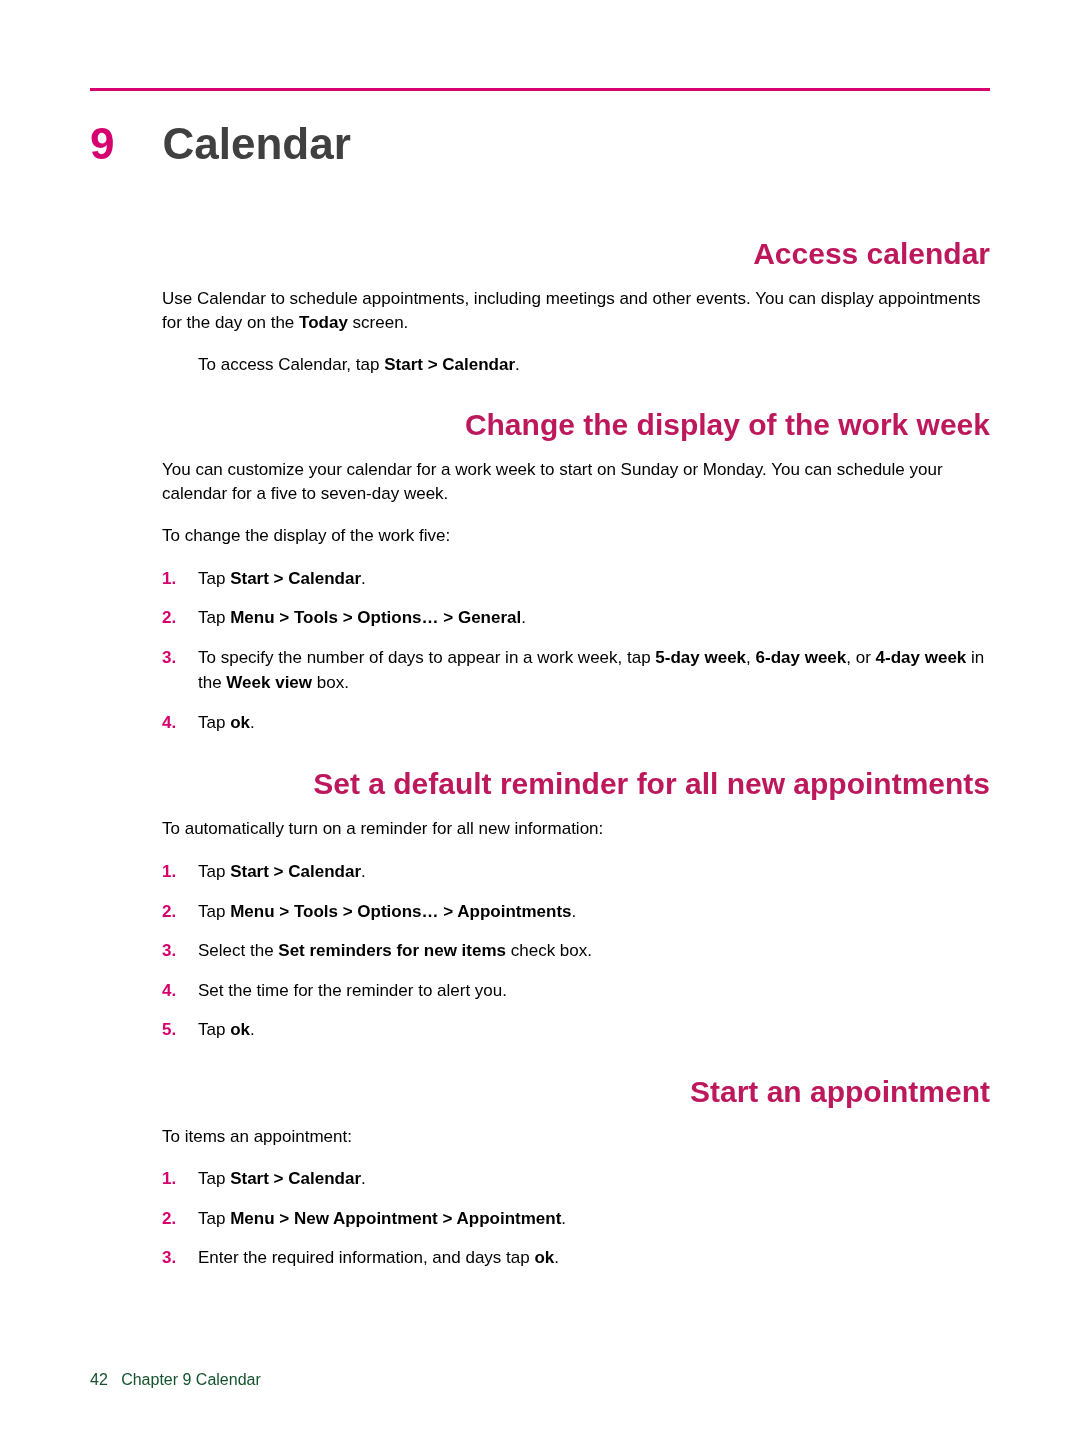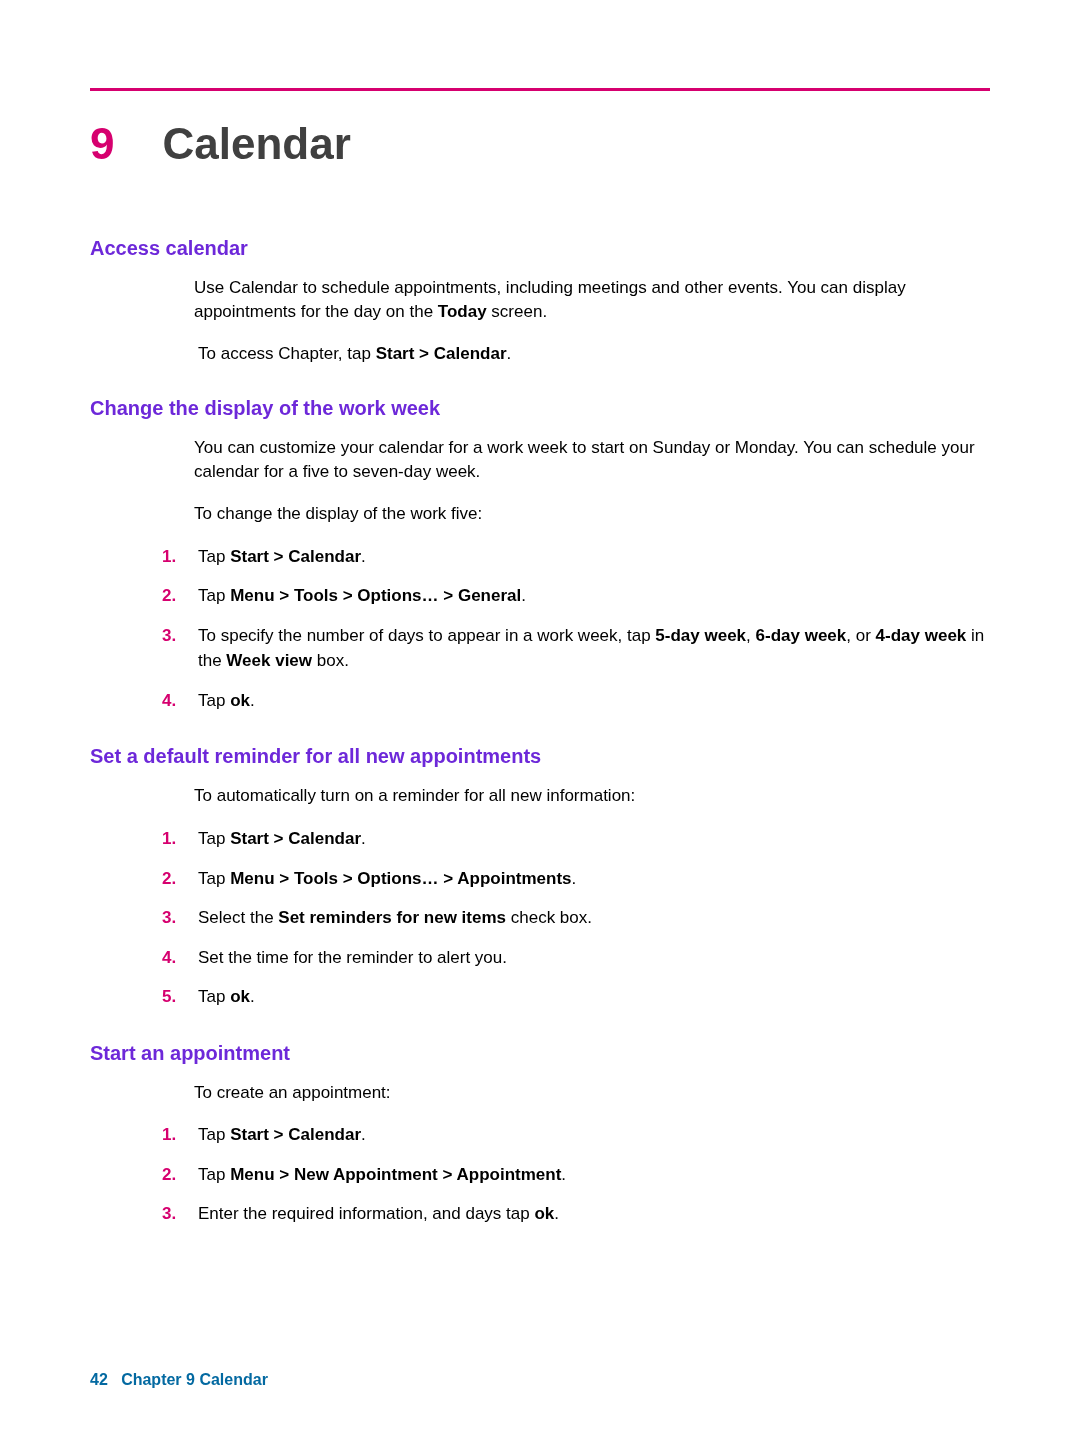--- a/index.html
+++ b/index.html
@@ -30,30 +30,31 @@
       font-size: 44px;
       font-weight: bold;
       margin-right: 48px;
     }
     .chapter-title {
       color: #404040;
       font-size: 44px;
       font-weight: bold;
     }
     .section-heading {
-      color: #6d28d9;
-      font-size: 20px;
+      color: #be185d;
+      font-size: 30px;
       font-weight: bold;
       margin-bottom: 16px;
       margin-top: 32px;
+      text-align: right;
     }
     .body-text {
       font-size: 17px;
       line-height: 1.4;
-      margin-left: 104px;
+      margin-left: 72px;
       margin-bottom: 18px;
       color: #000000;
     }
     .indent-text {
       font-size: 17px;
       line-height: 1.4;
       margin-left: 108px;
       margin-bottom: 18px;
       color: #000000;
     }
@@ -98,40 +99,39 @@
       margin-left: 6px;
     }
     .bold {
       font-weight: bold;
     }
     .footer {
       position: absolute;
       bottom: 48px;
       left: 90px;
       font-size: 16px;
-      color: #0369a1;
-      font-weight: bold;
+      color: #14532d;
     }
   </style>
 </head>
 <body>
 
 <div class="top-rule"></div>
 
 <div class="chapter-header">
   <span class="chapter-number">9</span>
   <span class="chapter-title">Calendar</span>
 </div>
 
 <h2 class="section-heading">Access calendar</h2>
 <p class="body-text">
   <span>Use Calendar to schedule appointments, including meetings and other events. You can display appointments for the day on the </span><span class="bold">Today</span><span> screen.</span>
 </p>
 <p class="indent-text">
-  <span>To access Chapter, tap </span><span class="bold">Start &gt; Calendar</span><span>.</span>
+  <span>To access Calendar, tap </span><span class="bold">Start &gt; Calendar</span><span>.</span>
 </p>
 
 <h2 class="section-heading">Change the display of the work week</h2>
 <p class="body-text">You can customize your calendar for a work week to start on Sunday or Monday. You can schedule your calendar for a five to seven-day week.</p>
 <p class="body-text">To change the display of the work five:</p>
 <div class="list">
   <div class="list-item">
     <span class="list-num">1.</span>
     <span class="list-content">
       <span>Tap </span><span class="bold">Start &gt; Calendar</span><span>.</span>
@@ -184,21 +184,21 @@
   </div>
   <div class="list-item">
     <span class="list-num">5.</span>
     <span class="list-content">
       <span>Tap </span><span class="bold">ok</span><span>.</span>
     </span>
   </div>
 </div>
 
 <h2 class="section-heading">Start an appointment</h2>
-<p class="body-text">To create an appointment:</p>
+<p class="body-text">To items an appointment:</p>
 <div class="list">
   <div class="list-item">
     <span class="list-num">1.</span>
     <span class="list-content">
       <span>Tap </span><span class="bold">Start &gt; Calendar</span><span>.</span>
     </span>
   </div>
   <div class="list-item">
     <span class="list-num">2.</span>
     <span class="list-content">

